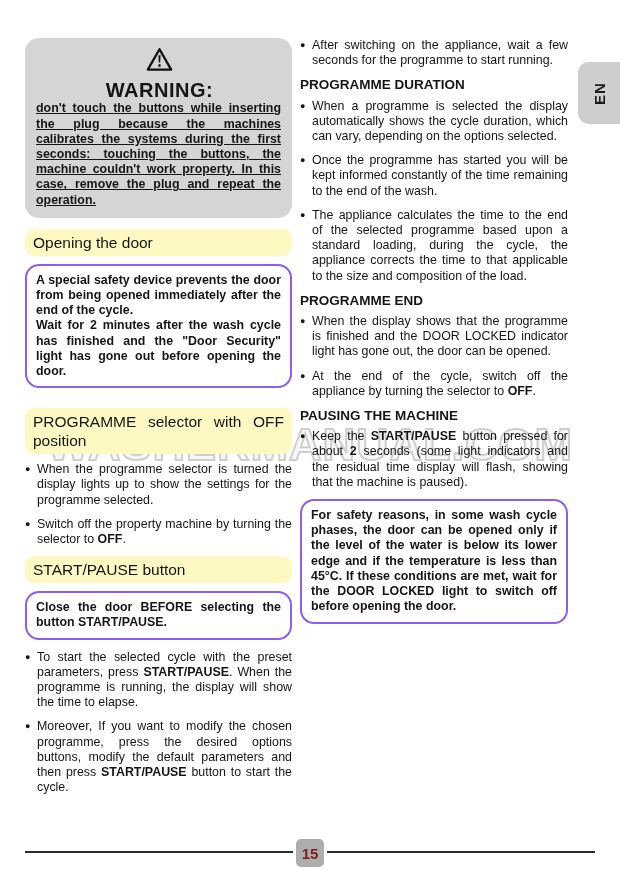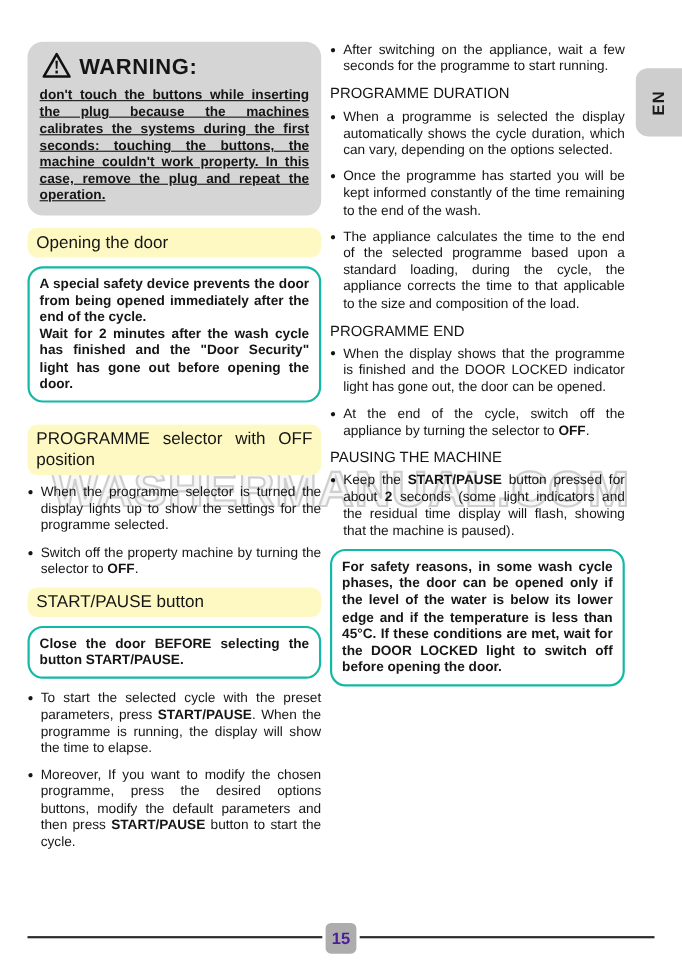--- a/index.html
+++ b/index.html
@@ -14,56 +14,56 @@
     color:rgba(0,0,0,0.03);-webkit-text-stroke:2px #cfcfcf;
     pointer-events:none;
   }
   .col{position:absolute;top:38px;z-index:2;font-size:12.4px;line-height:15.2px;}
   .col-left{left:25px;width:267px;}
   .col-right{left:300px;width:268px;}
 
   .warning-box{
     background:#d5d5d5;border-radius:14px;padding:9px 11px 10px 11px;margin-bottom:11px;
   }
-  .warning-title-row{display:flex;align-items:center;gap:7px;margin:0 0 3px 2px;}
+  .warning-title-row{display:flex;align-items:center;gap:7px;margin:0 0 3px 2px;flex-direction:column;}
   .warning-title{font-size:20px;font-weight:bold;letter-spacing:0.5px;}
   .warning-body{font-weight:bold;text-align:justify;text-decoration:underline;}
 
   .gray-header{
     background:#fef9c3;border-radius:9px;padding:4px 8px;margin-bottom:8px;
     font-size:15.5px;line-height:19px;font-weight:normal;text-align:justify;
   }
   .note-box{
-    background:#ffffff;border:2px solid #14b8a6;border-radius:14px;
+    background:#ffffff;border:2px solid #8b5cf6;border-radius:14px;
     padding:7px 9px;margin-bottom:10px;font-weight:bold;text-align:justify;
   }
   .note-box p{margin:0;}
   .mb-lg{margin-bottom:20px;}
   .mb-md{margin-bottom:13px;}
 
-  .subheader{font-size:13.5px;font-weight:normal;margin:7px 0 6px 0;}
+  .subheader{font-size:13.5px;font-weight:bold;margin:7px 0 6px 0;}
 
   .bullet{display:flex;margin-bottom:9px;}
   .bullet .dot{flex:none;width:12px;font-size:9px;line-height:15.2px;}
   .bullet .txt{flex:1;text-align:justify;}
   .b{font-weight:bold;}
 
   .en-tab{
     position:absolute;top:62px;right:0;width:42px;height:62px;z-index:3;
     background:#cecece;border-radius:11px 0 0 11px;
     display:flex;align-items:center;justify-content:center;
   }
   .en-tab .en-txt{
     transform:rotate(-90deg);font-size:15px;font-weight:bold;letter-spacing:1px;color:#1b1b1b;
   }
 
   .footer-line{position:absolute;top:851px;left:25px;right:25px;height:2px;background:#2b2b2b;z-index:2;}
   .page-badge{
     position:absolute;top:836px;left:50%;transform:translateX(-50%);z-index:4;
-    background:#adadad;color:#4c1d95;font-weight:bold;font-size:15px;
+    background:#adadad;color:#7f1d1d;font-weight:bold;font-size:15px;
     width:28px;height:28px;border-radius:8px;border:3px solid #ffffff;
     display:flex;align-items:center;justify-content:center;
   }
 </style>
 </head>
 <body>
 
 <div class="page">
 
   <div class="watermark">WASHERMANUAL.COM</div>

